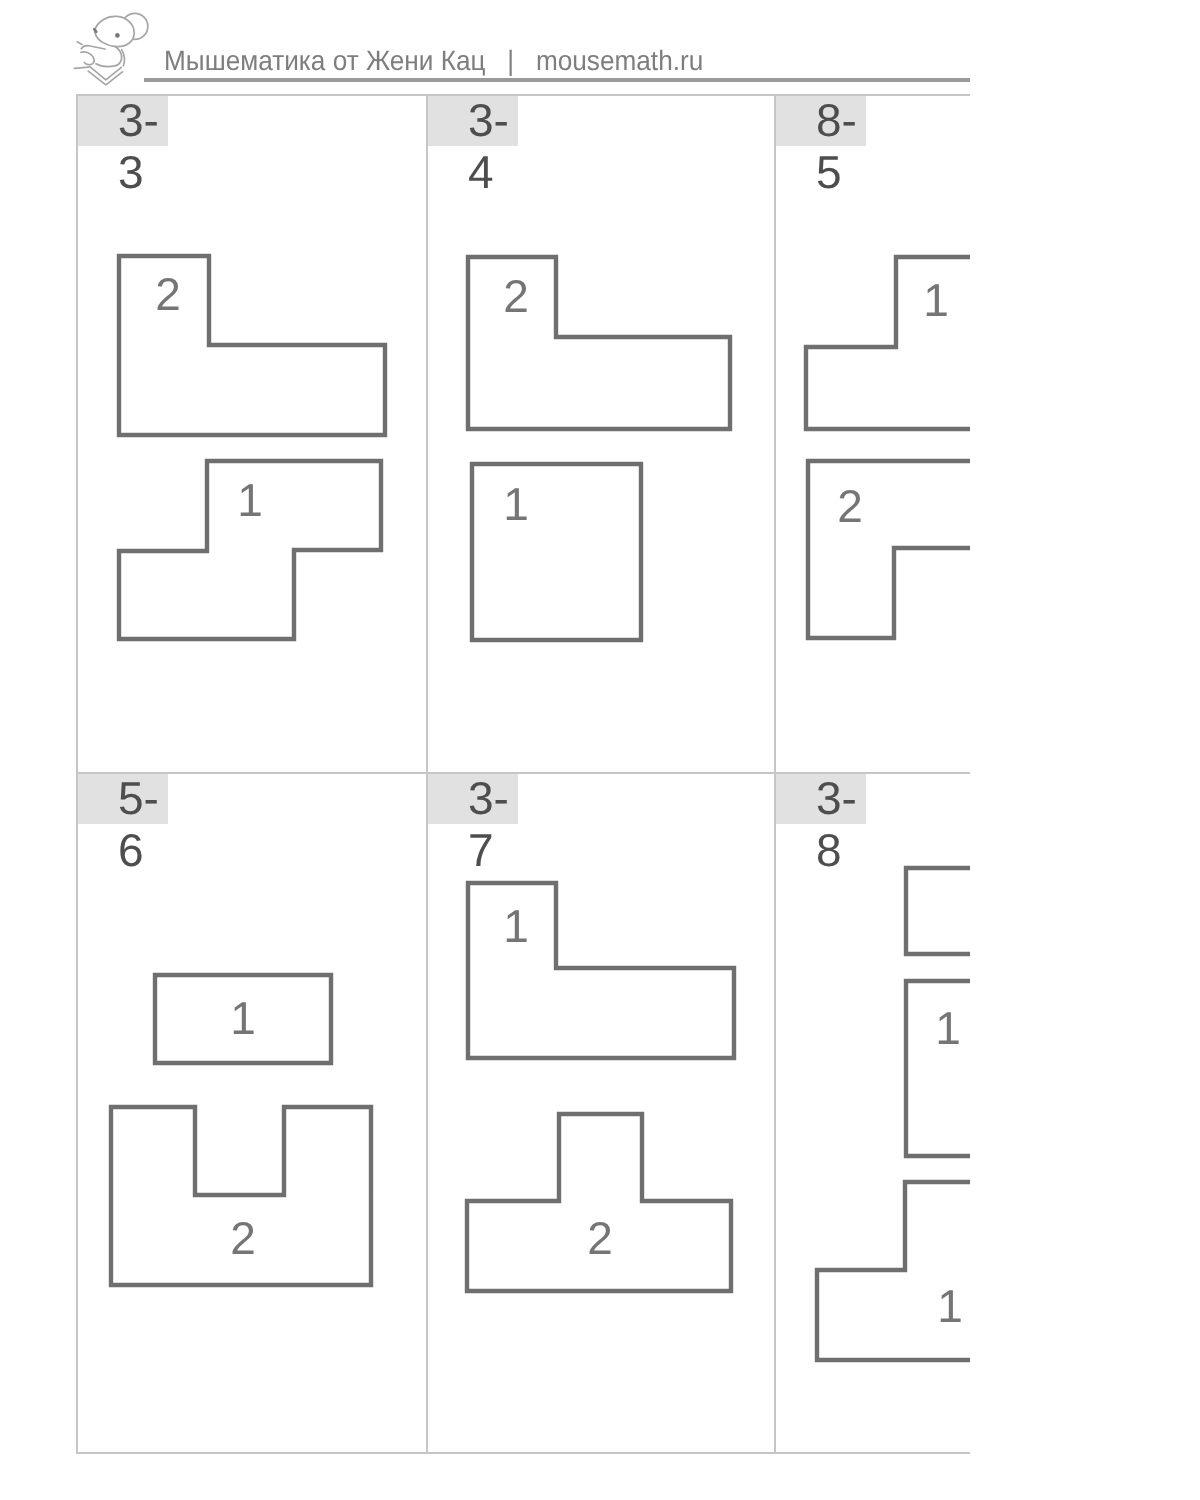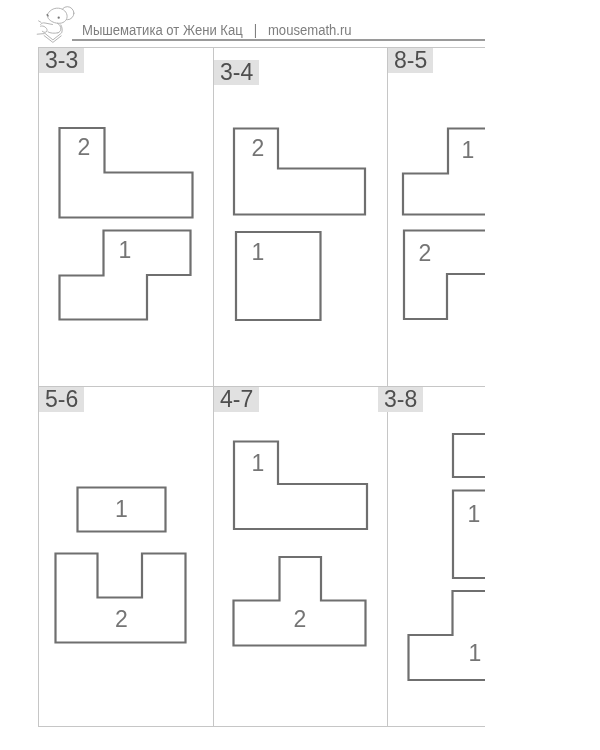--- a/index.html
+++ b/index.html
@@ -5,21 +5,21 @@
 html,body{margin:0;padding:0;}
 body{width:600px;height:750px;background:#ffffff;font-family:"Liberation Sans",sans-serif;}
 .page{position:relative;width:485px;height:750px;overflow:hidden;}
 .hdrtext{position:absolute;left:81.5px;top:22px;font-size:14px;color:#7e7e7e;white-space:nowrap;transform:scaleX(0.935);transform-origin:0 50%;}
 .rule{position:absolute;left:72px;top:39.3px;width:465px;height:1.4px;background:#9a9a9a;}
 .badge{position:absolute;left:354px;top:23.5px;width:183px;height:18.5px;background:#57575a;color:#ffffff;font-size:13.5px;font-weight:bold;text-align:center;line-height:19px;letter-spacing:-0.65px;white-space:nowrap;}
 .pageno{position:absolute;left:546.5px;top:20.5px;font-size:15px;color:#14532d;letter-spacing:-0.5px;}
 .grid{position:absolute;left:38px;top:47px;width:521px;height:678px;border:1px solid #c6c6c6;}
 .vline{position:absolute;top:0;width:1px;height:678px;background:#c6c6c6;}
 .hline{position:absolute;left:0;top:338px;width:521px;height:1px;background:#c6c6c6;}
-.plabel{position:absolute;width:45px;height:25px;background:#e1e1e1;color:#4e4e4e;font-size:23px;line-height:25.5px;padding-left:6px;box-sizing:border-box;}
+.plabel{position:absolute;width:45px;height:25px;background:#e1e1e1;color:#4e4e4e;font-size:23px;line-height:25.5px;padding-left:20px;box-sizing:border-box;}
 svg.shapes{position:absolute;left:0;top:0;}
 .num{fill:#757575;font-size:23px;font-family:"Liberation Sans",sans-serif;text-anchor:middle;}
 </style>
 </head>
 <body>
 <div class="page">
 
   <svg class="shapes" width="600" height="750" viewBox="0 0 600 750">
     <g fill="none" stroke="#a6a6a6" stroke-width="0.85" stroke-linecap="round" stroke-linejoin="round">
 
@@ -46,25 +46,25 @@
   </svg>
   <div class="hdrtext">Мышематика от Жени Кац&nbsp;&nbsp; | &nbsp;&nbsp;mousemath.ru</div>
   <div class="rule"></div>
   <div class="pageno">32</div>
 
   <div class="grid">
     <div class="vline" style="left:174px"></div>
     <div class="vline" style="left:348px"></div>
     <div class="hline"></div>
     <div class="plabel" style="left:0;top:0">3-3</div>
-    <div class="plabel" style="left:175px;top:12px">3-4</div>
+    <div class="plabel" style="left:175px;top:0">3-4</div>
     <div class="plabel" style="left:349px;top:0">8-5</div>
     <div class="plabel" style="left:0;top:339px">5-6</div>
-    <div class="plabel" style="left:175px;top:339px">4-7</div>
-    <div class="plabel" style="left:339px;top:339px">3-8</div>
+    <div class="plabel" style="left:175px;top:339px">3-7</div>
+    <div class="plabel" style="left:349px;top:339px">3-8</div>
   </div>
 
   <svg class="shapes" width="600" height="750" viewBox="0 0 600 750">
     <g fill="#ffffff" stroke="#6f6f6f" stroke-width="2.2" stroke-linejoin="miter">
 
       <path d="M59.5,128 H104.5 V172.5 H192.5 V217.5 H59.5 Z"></path>
 
       <path d="M103.5,230.5 H190.5 V275 H147 V319.5 H59.5 V275.5 H103.5 Z"></path>
 
       <path d="M234,128.5 H278 V168.5 H365 V214.5 H234 Z"></path>

